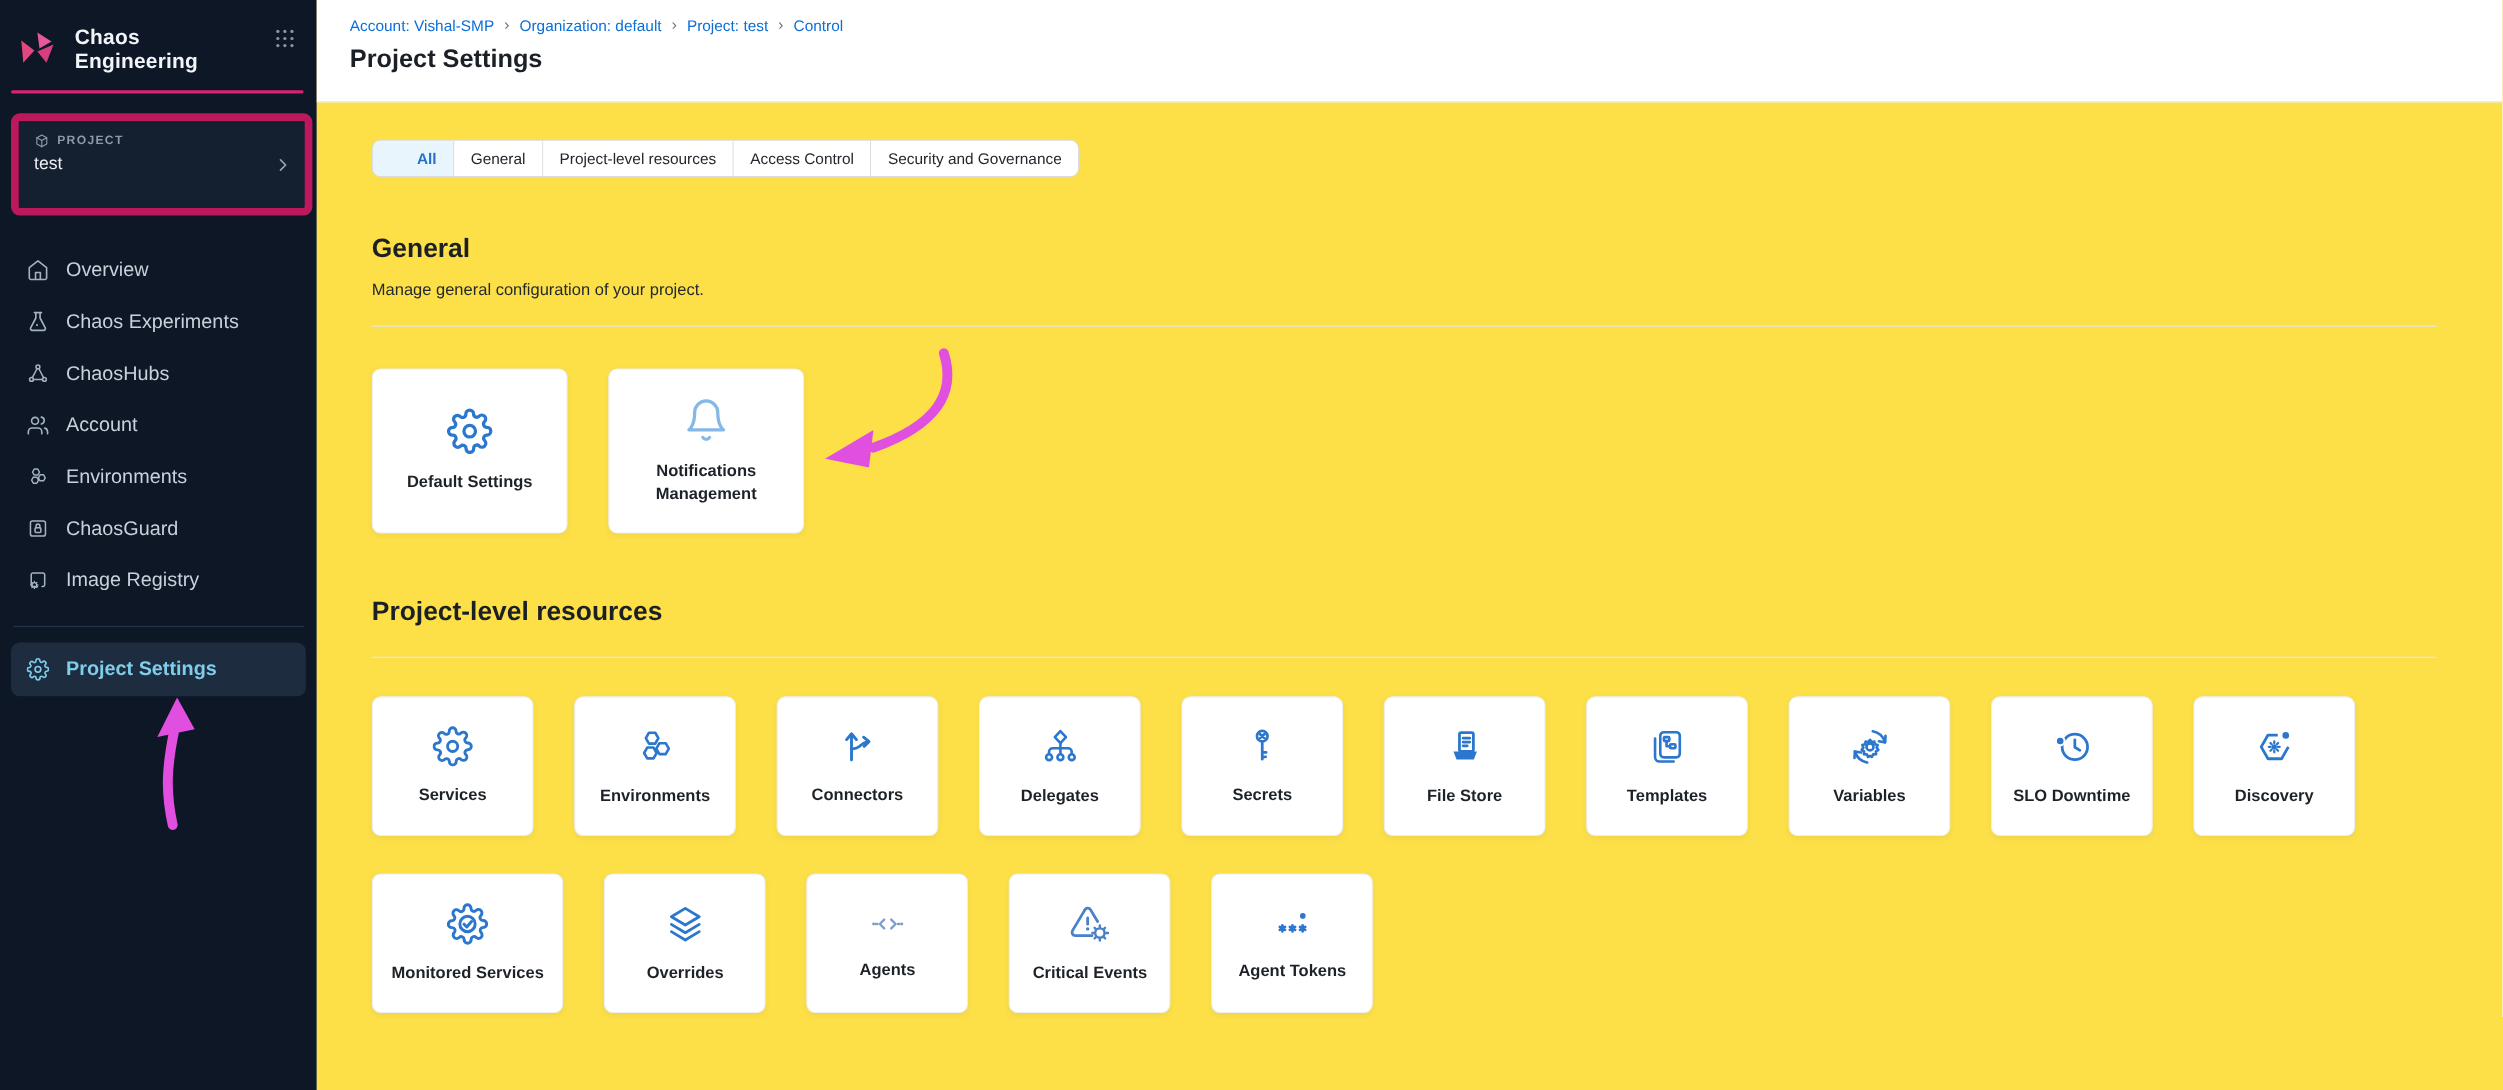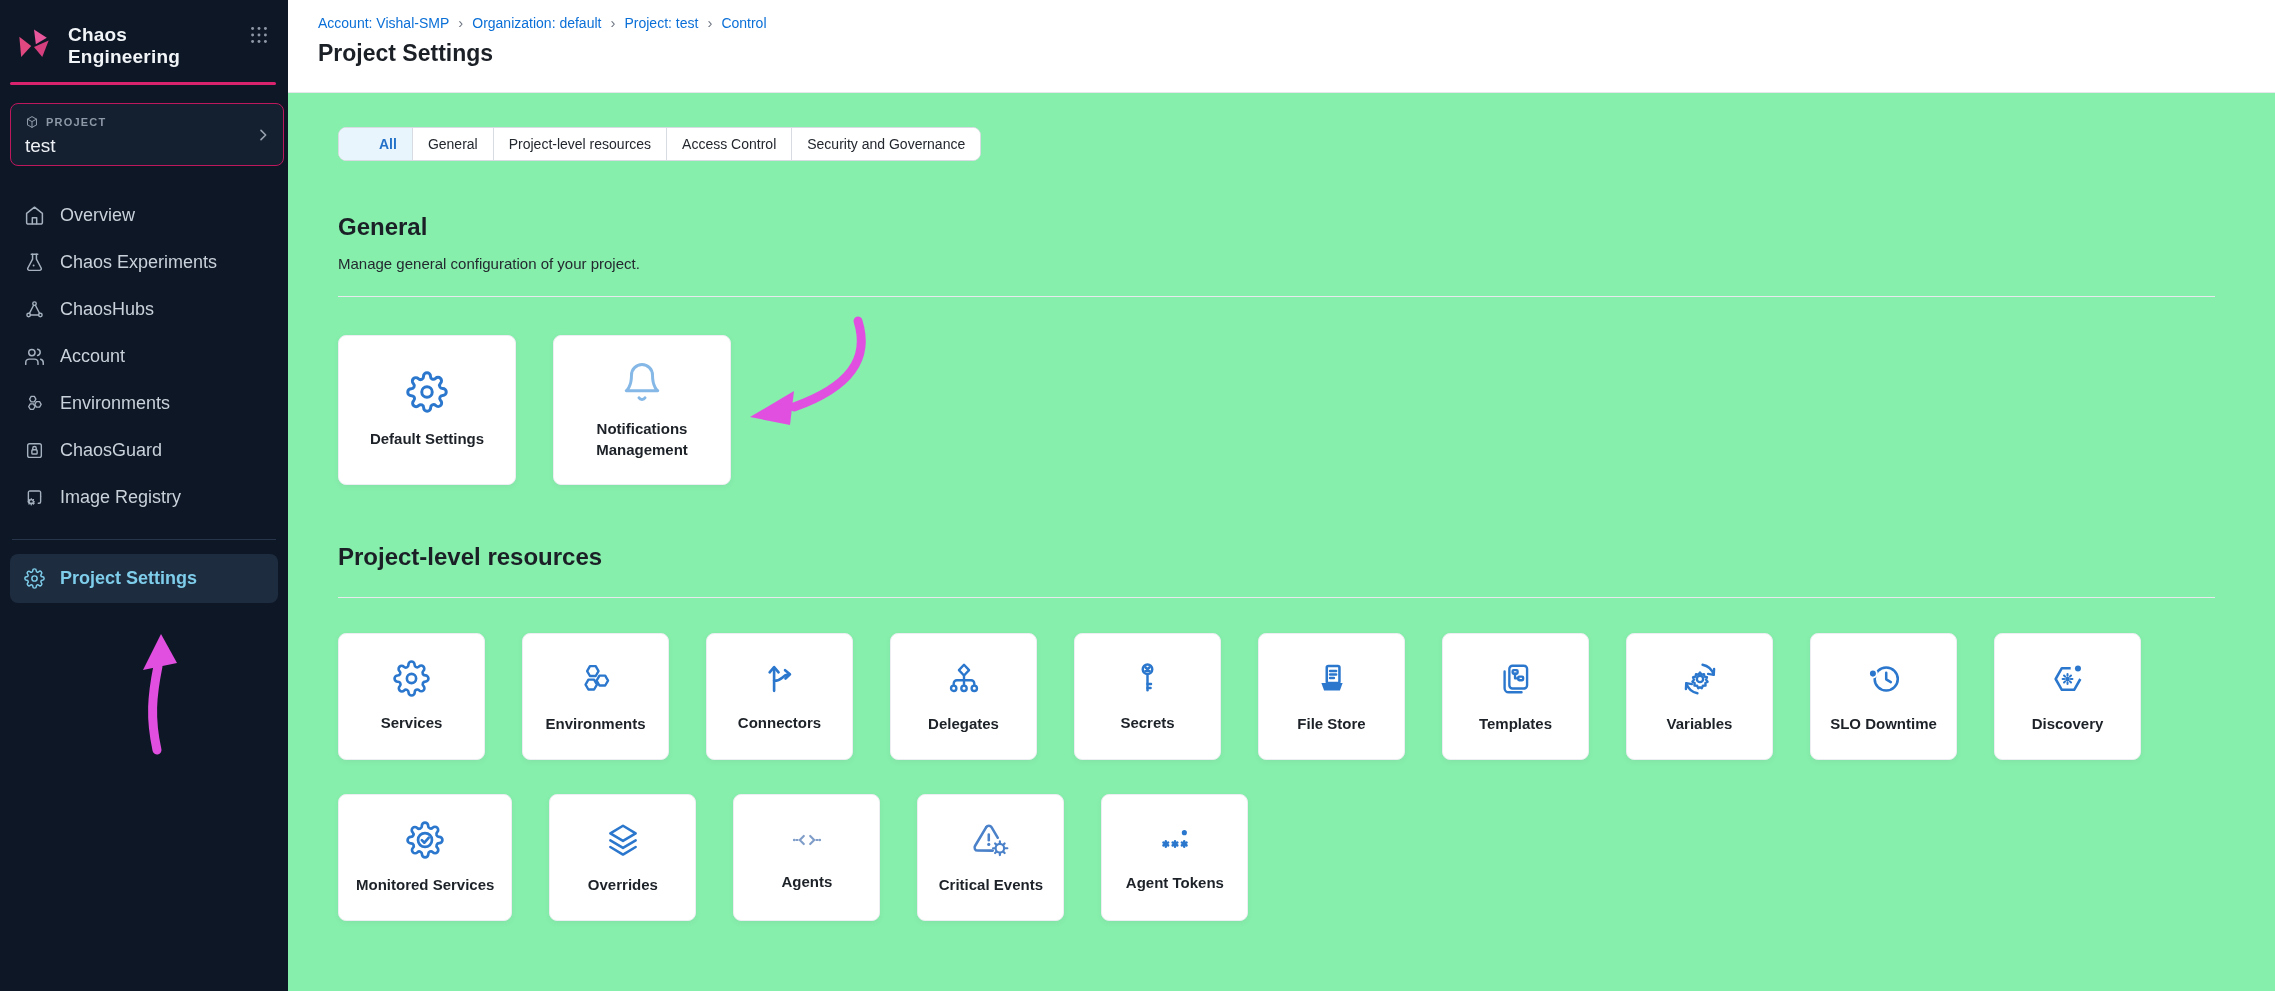--- a/index.html
+++ b/index.html
@@ -8,38 +8,38 @@
   .screen { position:relative; width:2275px; height:991px; overflow:hidden; background:#f9fafb; }
 
   
   .sidebar { position:absolute; left:0; top:0; width:288px; height:991px; background:#0d1726; }
   .sb-header { display:flex; gap:12px; padding:24px 18px 0 12px; }
   .sb-logo { width:44px; height:44px; flex:0 0 auto; }
   .sb-title { color:#f2f5f8; font-size:19px; font-weight:700; letter-spacing:.2px; flex:1; }
   .sb-grid { color:#8d97a5; width:22px; height:22px; flex:0 0 auto; cursor:pointer; }
   .sb-underline { height:3px; background:#d9236f; margin:14px 12px 0 10px; border-radius:2px; }
 
-  .project-box { margin:18px 4px 0 10px; border:1px solid #be185d; background:#141f2f; border-radius:8px;
-                 padding:11px 14px 8px 14px; position:relative; cursor:pointer; }
+  .project-box { margin:18px 4px 0 10px; border:7px solid #be185d; background:#141f2f; border-radius:8px;
+                 padding:11px 14px 30px 14px; position:relative; cursor:pointer; }
   .project-label-row { display:flex; align-items:center; gap:7px; color:#8e99a7; }
   .project-label { font-size:11px; font-weight:700; letter-spacing:1.2px; }
-  .project-name { margin-top:6px; color:#eef2f6; font-size:19px; }
+  .project-name { margin-top:6px; color:#eef2f6; font-size:16px; }
   .project-chevron { position:absolute; right:12px; top:50%; transform:translateY(-50%); width:16px; height:16px; color:#97a1ae; }
 
   .nav { margin-top:26px; }
   .nav-item { display:flex; align-items:center; gap:15px; padding:13px 24px; color:#c9d1da; font-size:18px; cursor:pointer; }
   .nav-item .nicon { width:21px; height:21px; color:#a6b1bf; flex:0 0 auto; }
   .sb-divider { border-top:1px solid #26354a; margin:18px 12px 14px 12px; }
   .nav-item.active { margin:0 10px; padding:14px 14px; background:#1e2c3f; border-radius:8px; color:#7ecdea; font-weight:700; }
   .nav-item.active .nicon { color:#7ecdea; }
 
   .sidebar-arrow { position:absolute; left:126px; top:626px; width:68px; height:132px; }
 
   
-  .main { position:absolute; left:288px; top:0; right:0; bottom:0; background:#86efac; }
+  .main { position:absolute; left:288px; top:0; right:0; bottom:0; background:#fde047; }
   .page-header { background:#ffffff; border-bottom:1px solid #e5e7ea; padding:14px 30px 0 30px; height:93px; }
   .breadcrumb { font-size:14px; display:flex; align-items:center; gap:9px; }
   .crumb { color:#0a6fd7; cursor:pointer; }
   .crumb-sep { color:#6e7683; font-size:15px; }
   .page-title { margin-top:9px; font-size:23px; font-weight:700; color:#1b1f26; }
 
   .content { padding:34px 60px 0 50px; position:relative; }
 
   .tabs { display:inline-flex; background:#fff; border:1px solid #d8dce2; border-radius:8px; overflow:hidden; }
   .tab { padding:8px 15px; font-size:14px; color:#23272e; border-right:1px solid #d8dce2; cursor:pointer; white-space:nowrap; background:#fff; }

